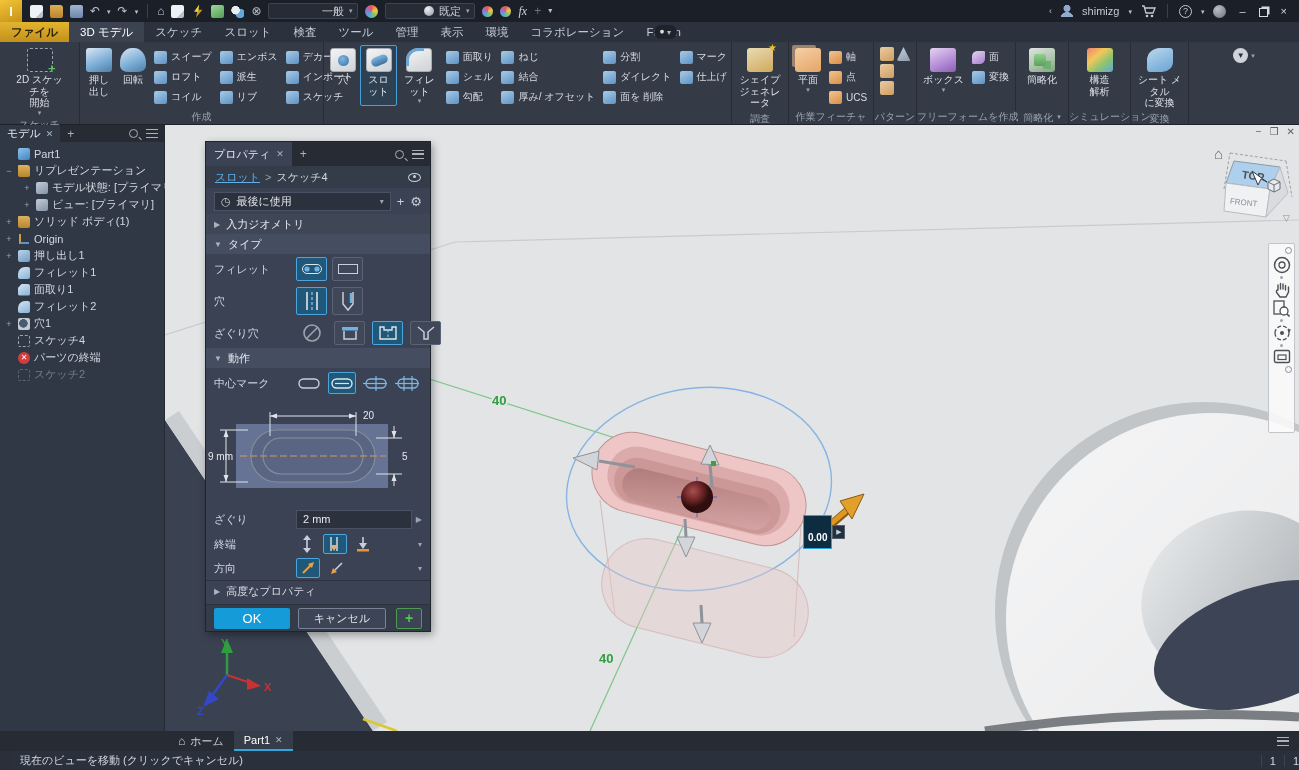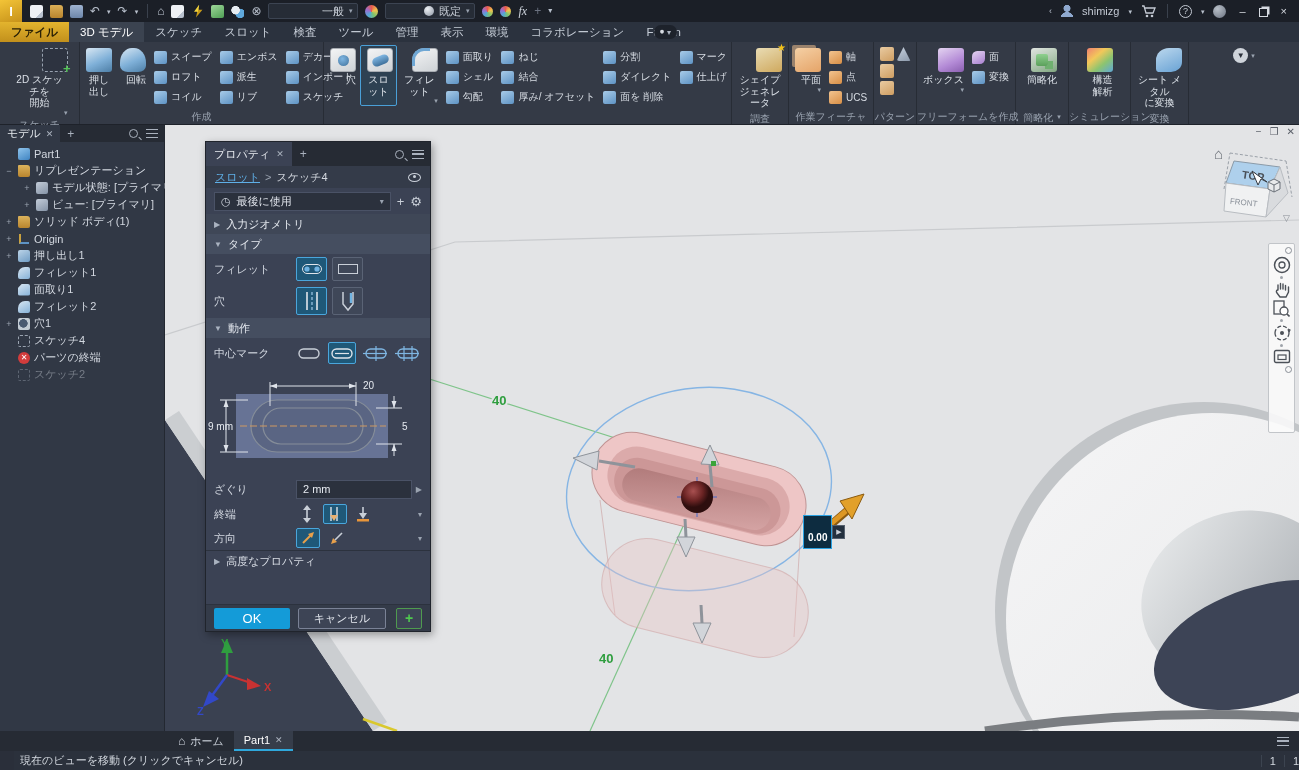--- a/index.html
+++ b/index.html
@@ -41,21 +41,21 @@
   .rtab.file{background:linear-gradient(#e3b42e,#c2901c);color:#2a2106;font-weight:bold;text-align:center;}
   .rtab.active{background:#3b4350;color:#fff;}
   #cam-btn{margin-left:6px;align-self:center;height:14px;background:#1d222b;border-radius:7px;
     display:flex;align-items:center;gap:3px;padding:0 6px;font-size:8px;color:#aeb6c2;}
   
   #ribbon{position:absolute;left:0;top:42px;width:1299px;height:83px;background:#343a46;
     display:flex;border-bottom:1px solid #1e222a;}
   .rgroup{border-right:1px solid #272c35;display:flex;flex-direction:column;}
   .rg-body{flex:1;display:flex;align-items:flex-start;padding:3px 2px 0 2px;gap:2px;}
   .rg-label{height:14px;font-size:10px;color:#98a1ae;text-align:center;line-height:13px;white-space:nowrap;}
-  .rlarge{display:flex;flex-direction:column;align-items:flex-end;gap:2px;padding:2px 3px;border:1px solid transparent;border-radius:2px;}
+  .rlarge{display:flex;flex-direction:column;align-items:center;gap:2px;padding:2px 3px;border:1px solid transparent;border-radius:2px;}
   .rlarge .lbl{font-size:10px;line-height:1.15;text-align:center;color:#dbe0e7;white-space:pre-line;max-width:56px;}
   .rlarge.sel{background:#2e4152;border-color:#4aa0d8;}
   .has-caret::after{content:"▾";font-size:7px;color:#9aa3b0;display:block;text-align:center;line-height:4px;}
   .licon{width:26px;height:24px;border-radius:3px;background:linear-gradient(155deg,#d8e7f3,#7fb0d8 55%,#4d7ea6);position:relative;flex:none;}
   .sgrid{display:grid;grid-auto-flow:column;grid-template-rows:repeat(3,1fr);column-gap:4px;height:60px;align-self:flex-start;margin-top:2px;}
   .rsmall{display:flex;align-items:center;gap:4px;font-size:10px;color:#d8dde4;white-space:nowrap;padding:0 2px;}
   .sicon{width:13px;height:13px;border-radius:2px;background:linear-gradient(150deg,#a8cbe8,#5e93c4);flex:none;}
   .igrid{display:grid;grid-auto-flow:column;grid-template-rows:repeat(3,1fr);gap:3px;margin-top:2px;}
   .igrid .sicon{width:14px;height:14px;}
   [data-icon="sketch-2d"]{background:#2d3340;border:1.5px dashed #97a1af;}
@@ -839,20 +839,48 @@
             </svg>
         </div>
         <div class="opt" style="height:28px">
           <svg width="20" height="22">
               <path d="M5,2 V14 L10,20 L15,14 V2" fill="none" stroke="#c9cfd8" stroke-width="1.5"></path>
               <path d="M13,3 V13" stroke="#6fb3e2" stroke-width="2.4"></path>
             </svg>
         </div>
       </div>
     </div>
+    <div class="prow" style="height:30px">
+      <span class="plabel">ざぐり穴</span>
+      <div class="optset" style="gap:7px">
+        <div class="opt bare">
+          <svg width="20" height="20">
+              <circle cx="10" cy="10" r="8" fill="none" stroke="#9aa3b0" stroke-width="1.6"></circle>
+              <line x1="4.5" y1="15.5" x2="15.5" y2="4.5" stroke="#9aa3b0" stroke-width="1.6"></line>
+            </svg>
+        </div>
+        <div class="opt">
+          <svg width="22" height="18">
+              <rect x="3" y="3" width="16" height="3.5" fill="#6fb3e2"></rect>
+              <path d="M5,7 V15 H17 V7" fill="none" stroke="#c9cfd8" stroke-width="1.5"></path>
+            </svg>
+        </div>
+        <div class="opt sel">
+          <svg width="22" height="18">
+              <path d="M3,3 H7 V6 H15 V3 H19 V15 H3 Z" fill="none" stroke="#dfe4ea" stroke-width="1.4"></path>
+              <path d="M11,6 V15" stroke="#9fc8e8" stroke-width="1.1" stroke-dasharray="2.5,2"></path>
+            </svg>
+        </div>
+        <div class="opt">
+          <svg width="22" height="18">
+              <path d="M3,3 L9,8 V15 H13 V8 L19,3" fill="none" stroke="#c9cfd8" stroke-width="1.5"></path>
+            </svg>
+        </div>
+      </div>
+    </div>
 
     <div class="phead">
       <span class="tri">▼</span>
         <span>動作</span>
     </div>
     <div class="prow" style="height:30px">
       <span class="plabel">中心マーク</span>
       <div class="optset" style="gap:6px">
         <div class="opt bare" style="width:26px">
           <svg width="24" height="14">

